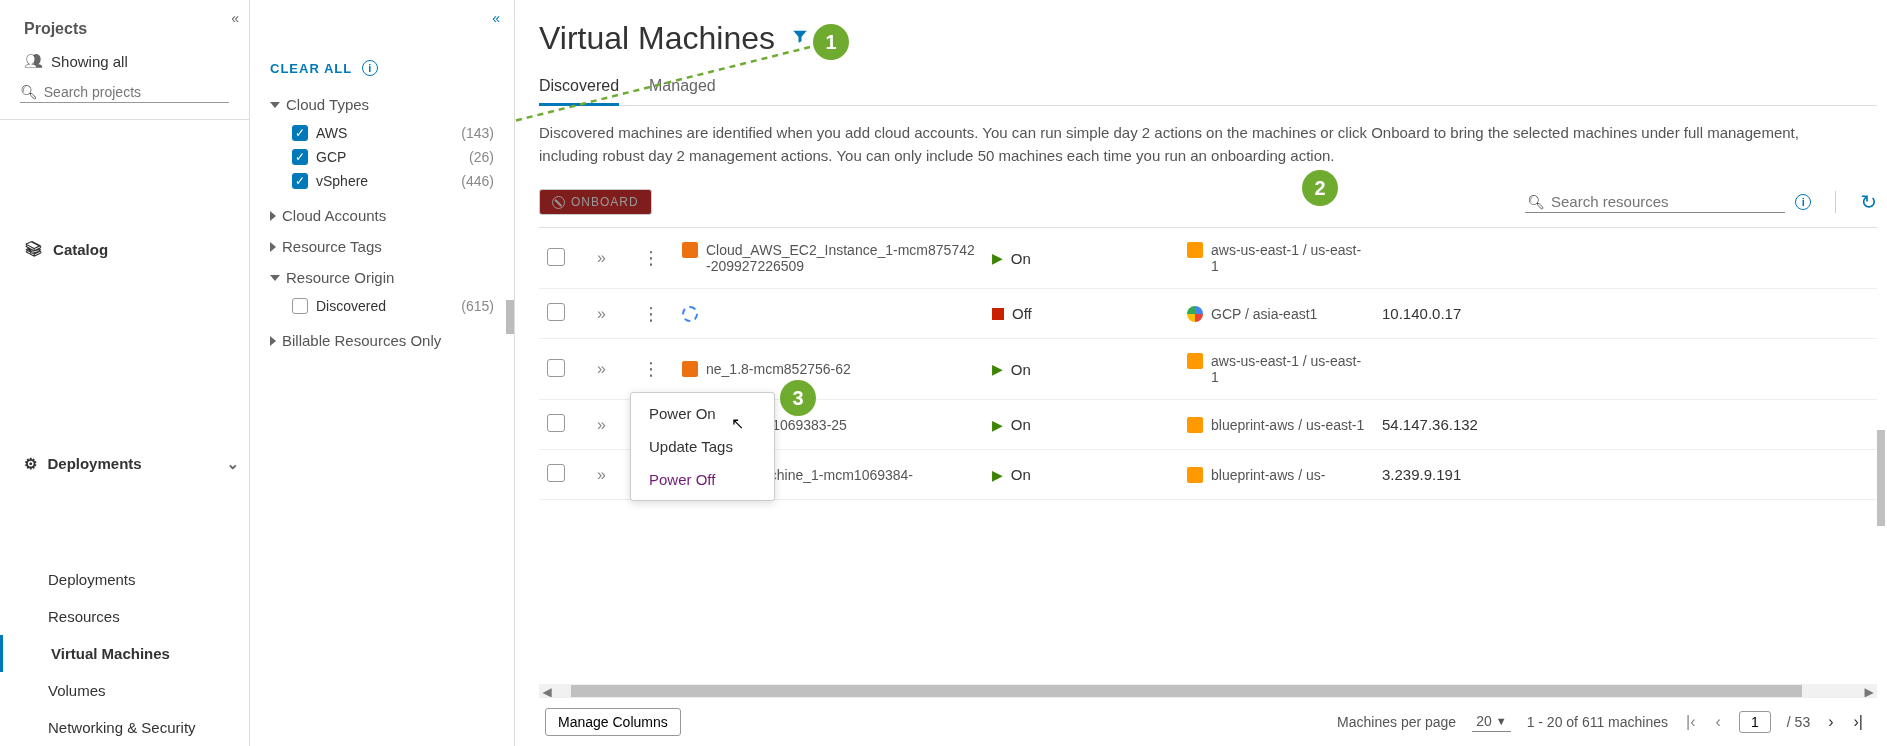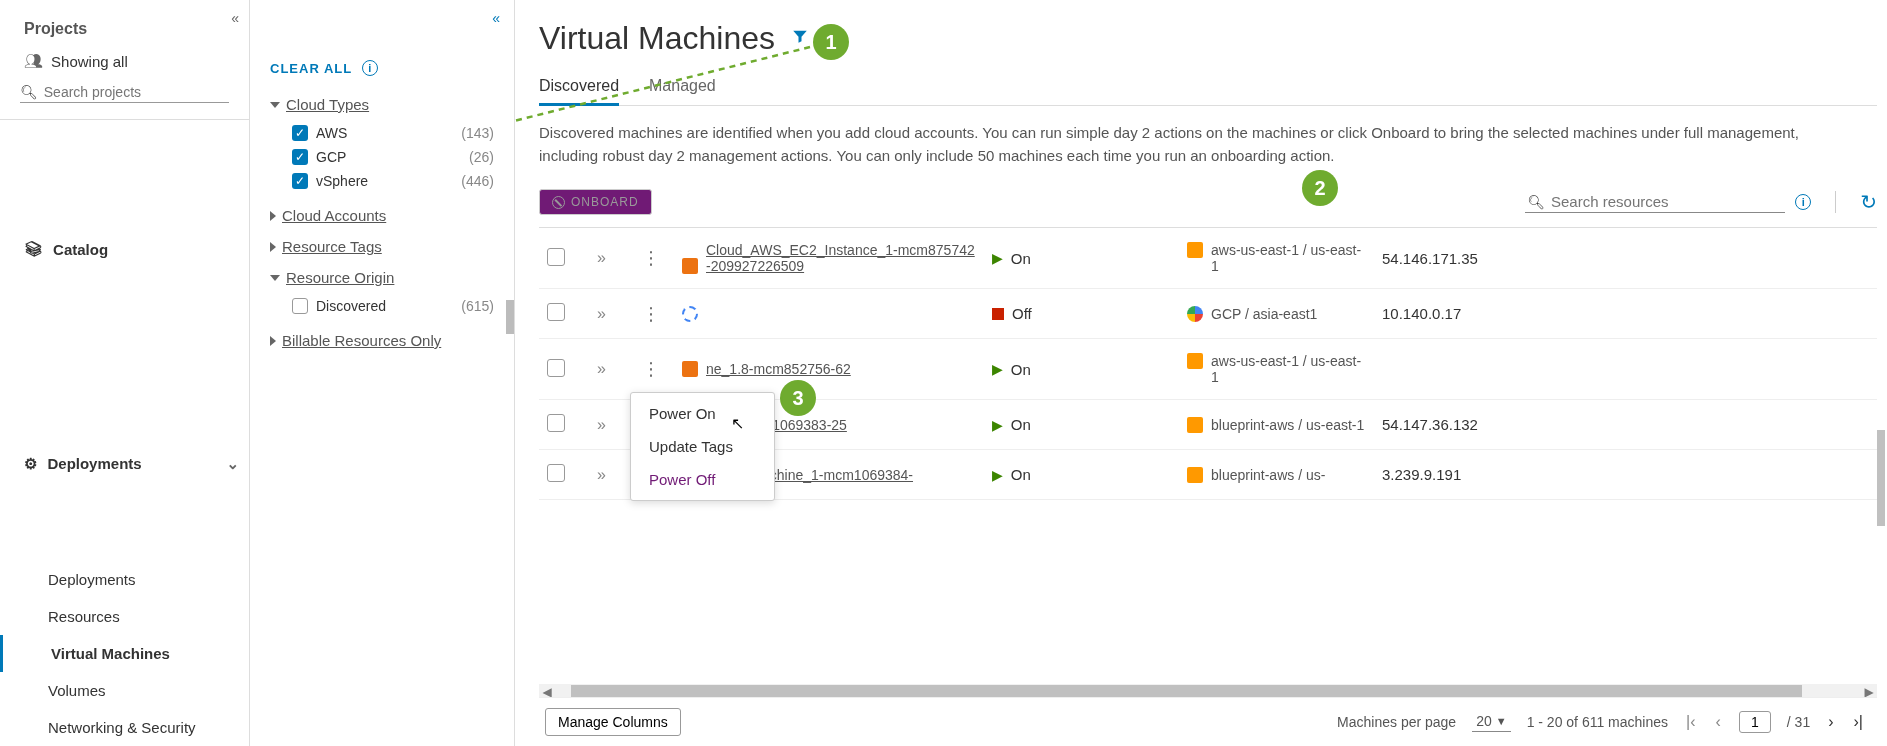--- a/index.html
+++ b/index.html
@@ -39,61 +39,61 @@
   
   .filter-panel {
     width: 265px;
     border-right: 1px solid #ddd;
     padding: 16px 20px;
     position: relative;
   }
   .filter-panel .collapse-f { position:absolute; top:10px; right:14px; color:#0079b8; cursor:pointer; }
   .clear-all { color:#0079b8; font-weight:700; letter-spacing:1px; font-size:13px; display:flex; align-items:center; gap:10px; margin-top: 44px; margin-bottom:20px; }
   .info-circle { border:1.5px solid #0079b8; border-radius:50%; width:16px; height:16px; display:inline-flex; align-items:center; justify-content:center; font-size:11px; color:#0079b8; font-weight:bold;}
-  .filter-section-title { display:flex; align-items:center; gap:6px; color:#555; font-size:15px; margin:14px 0 8px 0; cursor:pointer;text-decoration:underline;}
+  .filter-section-title { display:flex; align-items:center; gap:6px; color:#555; font-size:15px; margin:14px 0 8px 0; cursor:pointer;}
   .chevron { display:inline-block; width:0; height:0; }
   .chevron.down { border-left:5px solid transparent; border-right:5px solid transparent; border-top:6px solid #666;}
   .chevron.right { border-top:5px solid transparent; border-bottom:5px solid transparent; border-left:6px solid #666;}
   .filter-checkbox-row { display:flex; align-items:center; padding:4px 0 4px 22px; color:#333; }
   .filter-checkbox-row .count { margin-left:auto; color:#888; }
   .cb { width:16px; height:16px; border-radius:3px; margin-right:8px; display:inline-flex; align-items:center; justify-content:center; }
   .cb.checked { background:#0079b8; color:#fff; font-size:12px; }
   .cb.unchecked { border:1.5px solid #999; background:#fff; }
 
   
   .main { flex:1; padding: 20px 10px 0 24px; position:relative; overflow:hidden; }
   .page-title { font-size: 32px; color:#333; font-weight:300; display:flex; align-items:center; gap:16px; }
   .filter-icon { color:#0079b8; font-size:18px; }
   .tabs { display:flex; gap:30px; margin-top:14px; border-bottom:1px solid #ddd; }
   .tab { padding:6px 0 10px 0; font-size:16px; color:#666; cursor:pointer; position:relative; }
   .tab.active { color:#333; }
   .tab.active::after { content:''; position:absolute; left:0; right:0; bottom:-1px; height:3px; background:#0079b8; }
   .description { margin:16px 60px 22px 0; color:#555; font-size:15px; line-height:1.5; }
 
   .toolbar { display:flex; align-items:center; margin-bottom:12px; }
-  .onboard-btn { border:1px solid #ccc; background:#701a75; color:#999; padding:5px 12px; border-radius:3px; font-size:12px; letter-spacing:1px; display:flex; align-items:center; gap:6px; }
+  .onboard-btn { border:1px solid #ccc; background:#7f1d1d; color:#999; padding:5px 12px; border-radius:3px; font-size:12px; letter-spacing:1px; display:flex; align-items:center; gap:6px; }
   .onboard-btn .prohibit { border:1.5px solid #999; border-radius:50%; width:13px; height:13px; position:relative; display:inline-block;}
   .onboard-btn .prohibit::after { content:''; position:absolute; left:1px; top:5px; right:1px; height:1.5px; background:#999; transform:rotate(45deg);}
   .search-resources { margin-left:auto; display:flex; align-items:center; gap:10px; }
   .search-resources .sr-field { border-bottom:1px solid #888; display:flex; align-items:center; gap:6px; padding:2px 2px; width:260px; }
   .search-resources input { border:none; outline:none; font-size:15px; flex:1; }
   .divider-v { width:1px; height:22px; background:#ccc; margin:0 14px; }
   .refresh-icon { color:#0079b8; font-size:20px; cursor:pointer; }
 
   
   .table-wrap { border-top:1px solid #ddd; }
   .thead, .trow { display:grid; grid-template-columns: 50px 45px 40px 310px 195px 195px 250px; align-items:center; border-bottom:1px solid #eee; }
   .thead { color:#555; font-weight:600; font-size:14px; padding:8px 0; }
   .thead .cell, .trow .cell { padding:6px 8px; }
   .thead .name-col { display:flex; align-items:center; justify-content:space-between; padding-right:16px; color:#555; }
   .sort-arrow { color:#0079b8; font-size:14px; }
   .trow { padding: 8px 0; font-size:15px; color:#333; }
   .trow .expand { color:#888; font-size:16px; cursor:pointer; }
   .trow .kebab { color:#666; cursor:pointer; font-size:18px; line-height:1; }
-  .trow .name-cell { display:flex; align-items:flex-end; gap:8px; font-size:14px; color:#555; word-break:break-all;text-decoration:underline; }
+  .trow .name-cell { display:flex; align-items:flex-start; gap:8px; font-size:14px; color:#555; word-break:break-all; }
   .provider-icon { width:16px; height:16px; flex-shrink:0; display:inline-block; border-radius:2px; }
   .provider-icon.aws { background:#ec7211; }
   .provider-icon.gcp { border:2px dashed #4285f4; border-radius:50%; }
   .power-cell { display:flex; align-items:center; gap:8px; }
   .play-icon { color:#3c8500; font-size:14px; }
   .stop-icon { width:12px; height:12px; background:#c92100; display:inline-block; }
   .account-cell { display:flex; align-items:flex-start; gap:8px; font-size:14px; color:#555;}
   .acct-badge { width:16px; height:16px; border-radius:2px; flex-shrink:0;}
   .acct-badge.orange { background:#ff9900; }
   .acct-badge.gcp-multi { background: conic-gradient(#4285f4 0 25%, #ea4335 25% 50%, #fbbc04 50% 75%, #34a853 75% 100%); border-radius:50%; }
@@ -266,21 +266,20 @@
               <span>Cloud_AWS_EC2_Instance_1-mcm875742-209927226509</span>
             </div>
             <div class="cell power-cell">
               <span class="play-icon">▶</span>
               <span>On</span>
             </div>
             <div class="cell account-cell">
               <span class="acct-badge orange"></span>
               <span>aws-us-east-1 / us-east-1</span>
             </div>
-            <div class="cell">54.146.171.35</div>
           </div>
           <div class="trow">
             <div class="cell"><span class="checkbox-empty"></span></div>
             <div class="cell"><span class="expand">»</span></div>
             <div class="cell"><span class="kebab">⋮</span></div>
             <div class="cell name-cell">
               <span class="provider-icon gcp"></span>
             </div>
             <div class="cell power-cell">
               <span class="stop-icon"></span>
@@ -379,21 +378,21 @@
       <div class="footer-right">
         <span>Machines per page</span>
         <span class="per-page">
           <span>20</span>
           <span style="font-size:11px;">▼</span>
         </span>
         <span>1 - 20 of 611 machines</span>
         <span class="pager-btn">|‹</span>
         <span class="pager-btn">‹</span>
         <input class="page-input" value="1" style="">
-        <span>/ 31</span>
+        <span>/ 53</span>
         <span class="pager-btn" style="color:#333">›</span>
         <span class="pager-btn" style="color:#333">›|</span>
       </div>
     </div>
 
     <div class="r-vscroll"></div>
   </div>
 </div>
 
 </body></html>

